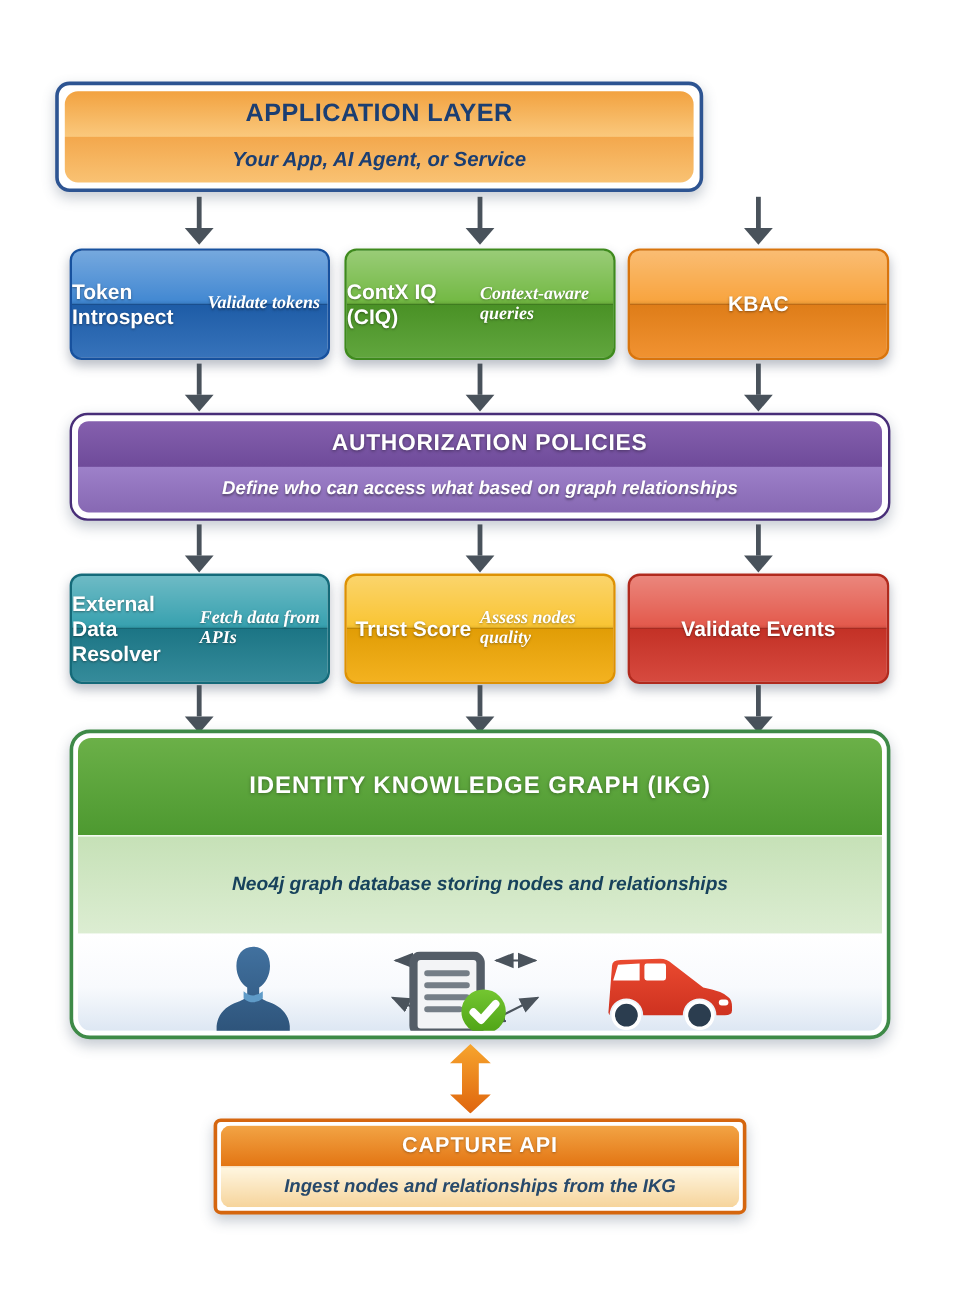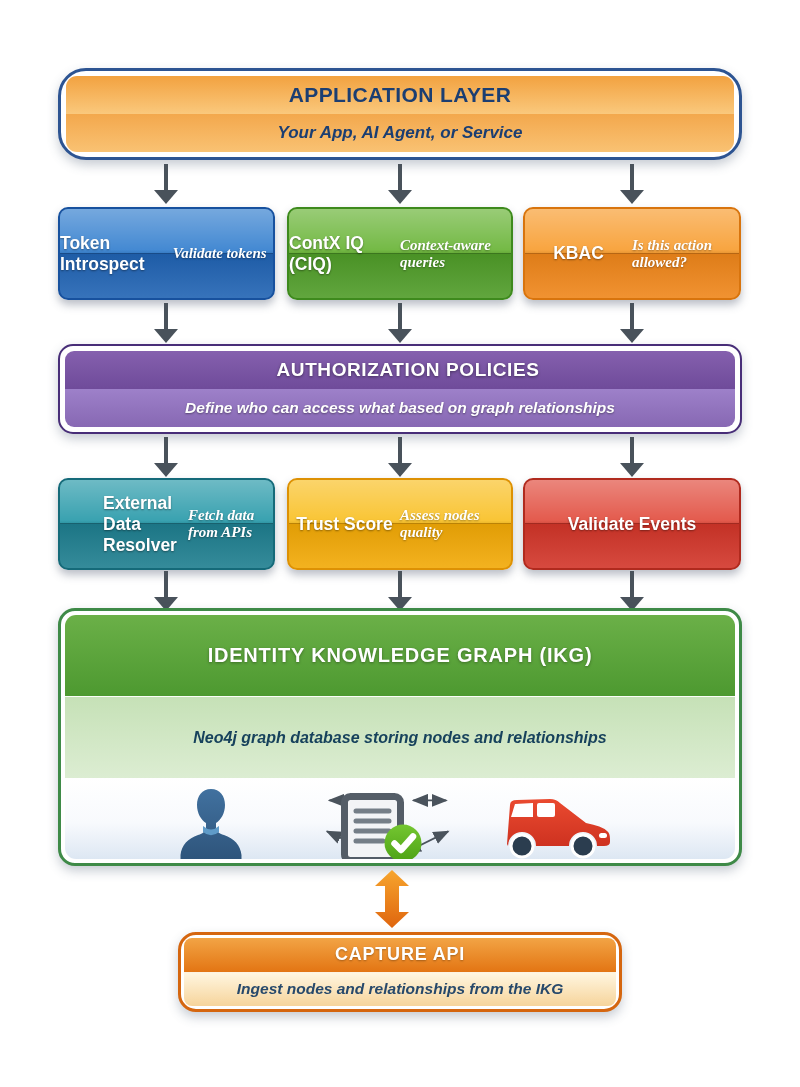--- a/index.html
+++ b/index.html
@@ -6,21 +6,21 @@
   .canvas{position:relative;width:800px;height:1087px;background:#fff;
           font-family:"Liberation Sans",sans-serif;overflow:hidden;}
 
   
   .frame{position:absolute;box-sizing:border-box;background:#fff;border-style:solid;
          border-color:var(--border);box-shadow:0 5px 11px rgba(70,85,110,.30);}
   .frame-inner{width:100%;height:100%;box-sizing:border-box;display:flex;
                flex-direction:column;overflow:hidden;position:relative;}
   .frame-inner>div{flex:1;display:flex;align-items:center;justify-content:center;}
 
-  .app{left:58px;top:68px;width:684px;height:92px;border-width:3px;border-radius:28px;padding:5px;}
+  .app{left:46px;top:68px;width:540px;height:92px;border-width:3px;border-radius:12px;padding:5px;}
   .app-inner{border-radius:11px;
      background:linear-gradient(180deg,var(--c1) 0%,var(--c2) 49.5%,var(--c3) 50.5%,var(--c4) 100%);}
   .app-title{font-size:21px;font-weight:bold;color:var(--text);letter-spacing:.4px;}
   .app-sub{font-size:17px;font-style:italic;font-weight:600;color:var(--text);}
 
   .purple{left:58px;top:344px;width:684px;height:90px;border-width:2px;border-radius:15px;padding:5px;}
   .purple-inner{border-radius:9px;
      background:linear-gradient(180deg,var(--c1) 0%,var(--c2) 49.5%,var(--c3) 50.5%,var(--c4) 100%);}
   .band-title{font-size:19px;font-weight:bold;color:#fff;letter-spacing:.6px;
               text-shadow:0 1px 3px rgba(0,0,0,.45);margin-left:16px;}
@@ -55,21 +55,21 @@
   .ikg-band{flex:0 0 38px;border-top:1px solid rgba(255,255,255,.85);
             background:linear-gradient(180deg,var(--b1),var(--b2));}
   .ikg-band span{font-size:16px;font-style:italic;font-weight:600;color:var(--bt);}
   .ikg-content{flex:1;position:relative;
       background:linear-gradient(180deg,#ffffff 0%,#f8fafd 55%,#dde7f3 100%);}
   .rel-arrows{position:absolute;left:0;top:0;width:100%;height:100%;}
   .graph-icon{position:absolute;}
 
   
   .capture-link{position:absolute;left:374px;top:870px;width:36px;height:58px;}
-  .capture{left:178px;top:932px;width:444px;height:80px;border-width:3px;border-radius:18px;padding:3px;}
+  .capture{left:178px;top:932px;width:444px;height:80px;border-width:3px;border-radius:6px;padding:3px;}
   .capture-inner{border-radius:8px;}
   .capture-header{flex:0 0 34px;background:linear-gradient(180deg,var(--h1) 0%,var(--h2) 100%);}
   .capture-header span{font-size:18px;font-weight:bold;color:#fff;letter-spacing:.8px;
                        text-shadow:0 1px 2px rgba(0,0,0,.3);}
   .capture-body{flex:1;border-top:1px solid rgba(255,255,255,.7);
                 background:linear-gradient(180deg,var(--b1),var(--b2));}
   .capture-body span{font-size:15.5px;font-style:italic;font-weight:600;color:var(--bt);}
 </style>
 </head>
 <body>
@@ -113,23 +113,20 @@
         <span class="node-title">ContX IQ (CIQ)</span>
       </div>
     <div>
         <span class="node-sub">Context-aware queries</span>
       </div>
   </div>
   <div class="node" style="left: 523px; top: 207px; width: 218px; height: 93px; --top: #f8a036; --bottom: #ef861a; --border: #d8740d;">
     <div>
         <span class="node-title">KBAC</span>
       </div>
-    <div>
-        <span class="node-sub">Is this action allowed?</span>
-      </div>
   </div>
 
   <div class="arrow" style="left:154px;top:303px">
     <span class="shaft"></span>
     <span class="head"></span>
     </div>
   <div class="arrow" style="left:388px;top:303px">
     <span class="shaft"></span>
     <span class="head"></span>
     </div>
@@ -155,21 +152,21 @@
     </div>
   <div class="arrow" style="left:388px;top:437px">
     <span class="shaft"></span>
     <span class="head"></span>
     </div>
   <div class="arrow" style="left:620px;top:437px">
     <span class="shaft"></span>
     <span class="head"></span>
     </div>
 
-  <div class="node" style="left: 58px; top: 478px; width: 217px; height: 92px; padding-left: 43px; --top: #2f9dac; --bottom: #1e7e8f; --border: #156a79;">
+  <div class="node" style="left: 58px; top: 478px; width: 217px; height: 92px; --top: #2f9dac; --bottom: #1e7e8f; --border: #156a79;">
     <div>
         <span class="node-title">External Data Resolver</span>
       </div>
     <div>
         <span class="node-sub">Fetch data from APIs</span>
       </div>
   </div>
   <div class="node" style="left: 287px; top: 478px; width: 226px; height: 92px; --top: #f9c22b; --bottom: #f2a906; --border: #dd9104;">
     <div>
         <span class="node-title">Trust Score</span>

